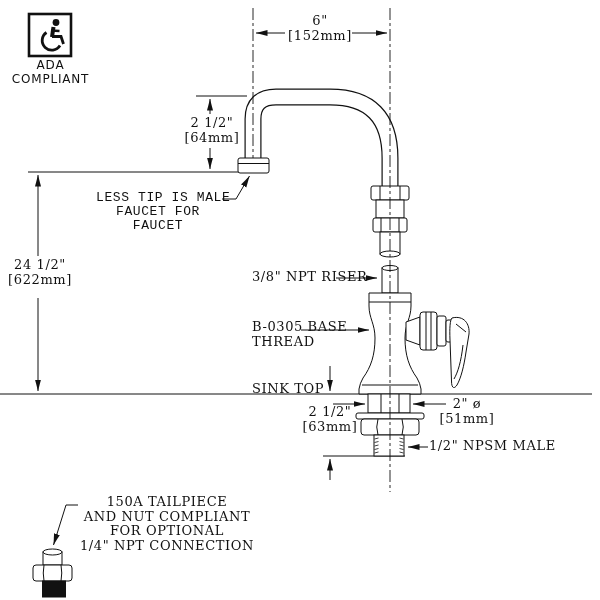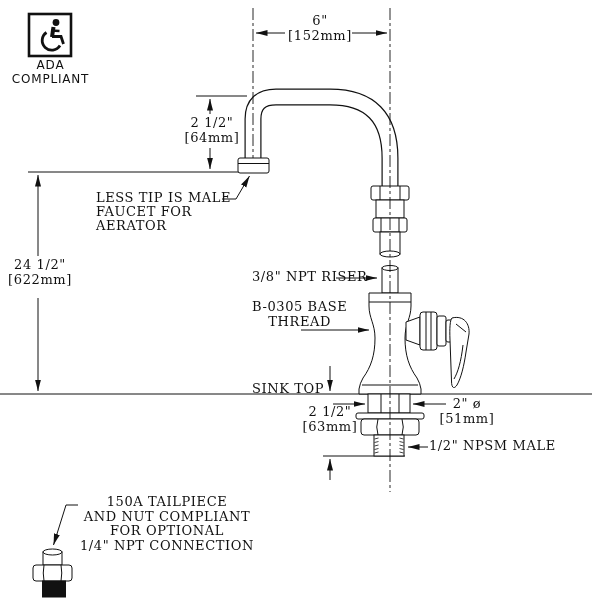--- a/index.html
+++ b/index.html
@@ -6,21 +6,21 @@
   .page {
     position:relative; width:600px; height:600px; background:#fff;
     font-family:"DejaVu Serif", serif; color:#111; overflow:hidden;
   }
   .page svg { position:absolute; left:0; top:0; }
   .lbl {
     position:absolute; font-size:13px; line-height:14.5px;
     letter-spacing:0.6px; white-space:nowrap; color:#111;
   }
   .ctr { text-align:center; }
-  .rt  { text-align:left; }
+  .rt  { text-align:center;font-family:Liberation Mono, monospace; }
   .ada-txt {
     position:absolute; font-family:"DejaVu Sans", sans-serif;
     font-size:12px; letter-spacing:0.8px; text-align:center; color:#111;
   }
 </style>
 </head>
 <body>
 
 <div class="page">
 
@@ -162,26 +162,26 @@
   </div>
 
   <div class="lbl ctr" style="left:1px; top:258px; width:78px;">
     <div>24 1/2"</div>
     <div>[622mm]</div>
   </div>
 
   <div class="lbl rt" style="left:96px; top:191px; width:124px; line-height:14px;">
     <div>LESS TIP IS MALE</div>
     <div>FAUCET FOR</div>
-    <div>AERATOR</div>
+    <div>FAUCET</div>
   </div>
 
   <div class="lbl" style="left:252px; top:270px;">3/8" NPT RISER</div>
 
-  <div class="lbl" style="left:252px; top:300px;text-align:center;">
+  <div class="lbl" style="left:252px; top:320px;">
     <div>B-0305 BASE</div>
     <div>THREAD</div>
   </div>
 
   <div class="lbl" style="left:252px; top:372px;margin-top:10px;">SINK TOP</div>
 
   <div class="lbl ctr" style="left:287px; top:405px; width:86px;">
     <div>2 1/2"</div>
     <div>[63mm]</div>
   </div>

